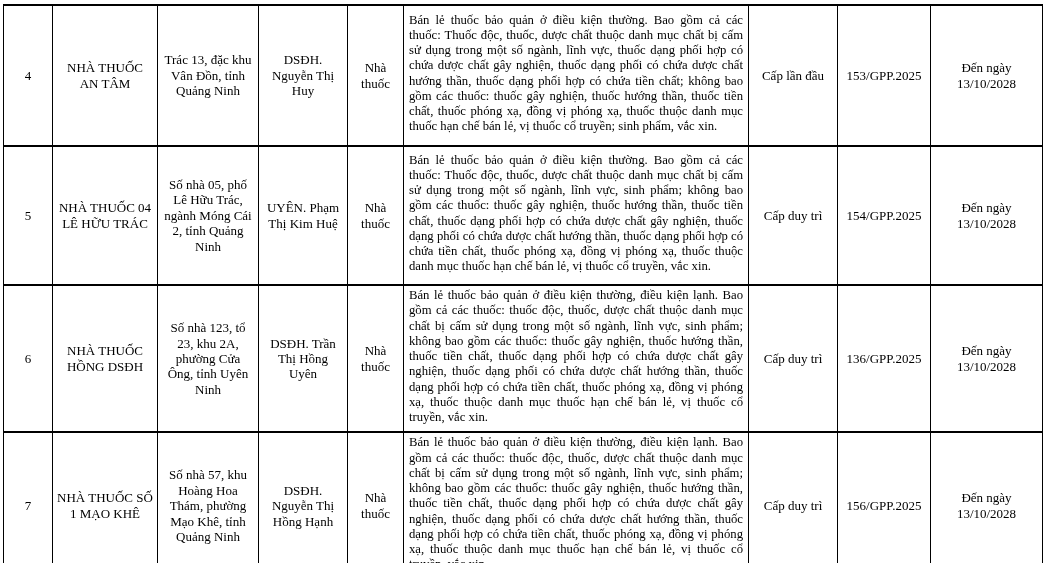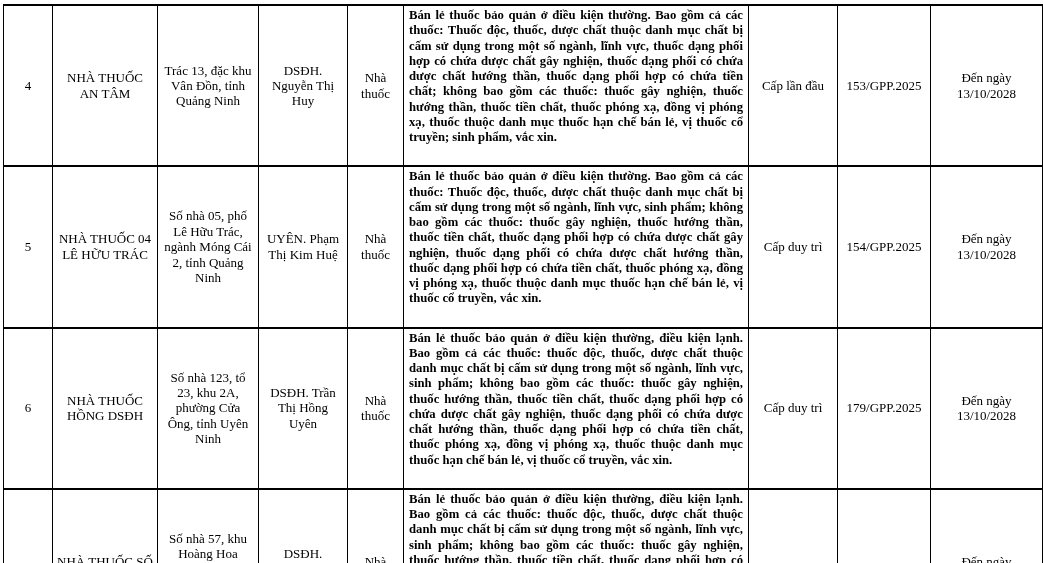--- a/index.html
+++ b/index.html
@@ -34,22 +34,21 @@
     font-size: 13px;
     line-height: 15.4px;
     padding: 1px 4px;
     overflow: hidden;
   }
   table.register td.col-scope {
     text-align: justify;
     text-justify: inter-word;
     font-size: 12.7px;
     line-height: 15.25px;
-    padding: 2px 5px 20px 5px;
-    font-weight: bold;
+    padding: 2px 5px 6px 5px;
   }
   
   col.c-stt       { width: 49px;  }
   col.c-name      { width: 105px; }
   col.c-address   { width: 101px; }
   col.c-pharmacist{ width: 89px;  }
   col.c-type      { width: 56px;  }
   col.c-scope     { width: 345px; }
   col.c-license   { width: 89px;  }
   col.c-number    { width: 93px;  }
@@ -99,21 +98,21 @@
           <td class="col-expiry">Đến ngày 13/10/2028</td>
         </tr>
         <tr class="r2">
           <td class="col-stt">6</td>
           <td class="col-name">NHÀ THUỐC HỒNG DSĐH</td>
           <td class="col-address">Số nhà 123, tổ 23, khu 2A, phường Cửa Ông, tỉnh Uyên Ninh</td>
           <td class="col-pharmacist">DSĐH. Trần Thị Hồng Uyên</td>
           <td class="col-type">Nhà thuốc</td>
           <td class="col-scope">Bán lẻ thuốc bảo quản ở điều kiện thường, điều kiện lạnh. Bao gồm cả các thuốc: thuốc độc, thuốc, dược chất thuộc danh mục chất bị cấm sử dụng trong một số ngành, lĩnh vực, sinh phẩm; không bao gồm các thuốc: thuốc gây nghiện, thuốc hướng thần, thuốc tiền chất, thuốc dạng phối hợp có chứa dược chất gây nghiện, thuốc dạng phối có chứa dược chất hướng thần, thuốc dạng phối hợp có chứa tiền chất, thuốc phóng xạ, đồng vị phóng xạ, thuốc thuộc danh mục thuốc hạn chế bán lẻ, vị thuốc cổ truyền, vắc xin.</td>
           <td class="col-license_type">Cấp duy trì</td>
-          <td class="col-license_number">179/GPP.2025</td>
+          <td class="col-license_number">136/GPP.2025</td>
           <td class="col-expiry">Đến ngày 13/10/2028</td>
         </tr>
         <tr class="r3">
           <td class="col-stt">7</td>
           <td class="col-name">NHÀ THUỐC SỐ 1 MẠO KHÊ</td>
           <td class="col-address">Số nhà 57, khu Hoàng Hoa Thám, phường Mạo Khê, tỉnh Quảng Ninh</td>
           <td class="col-pharmacist">DSĐH. Nguyễn Thị Hồng Hạnh</td>
           <td class="col-type">Nhà thuốc</td>
           <td class="col-scope">Bán lẻ thuốc bảo quản ở điều kiện thường, điều kiện lạnh. Bao gồm cả các thuốc: thuốc độc, thuốc, dược chất thuộc danh mục chất bị cấm sử dụng trong một số ngành, lĩnh vực, sinh phẩm; không bao gồm các thuốc: thuốc gây nghiện, thuốc hướng thần, thuốc tiền chất, thuốc dạng phối hợp có chứa dược chất gây nghiện, thuốc dạng phối có chứa dược chất hướng thần, thuốc dạng phối hợp có chứa tiền chất, thuốc phóng xạ, đồng vị phóng xạ, thuốc thuộc danh mục thuốc hạn chế bán lẻ, vị thuốc cổ truyền, vắc xin.</td>
           <td class="col-license_type">Cấp duy trì</td>

